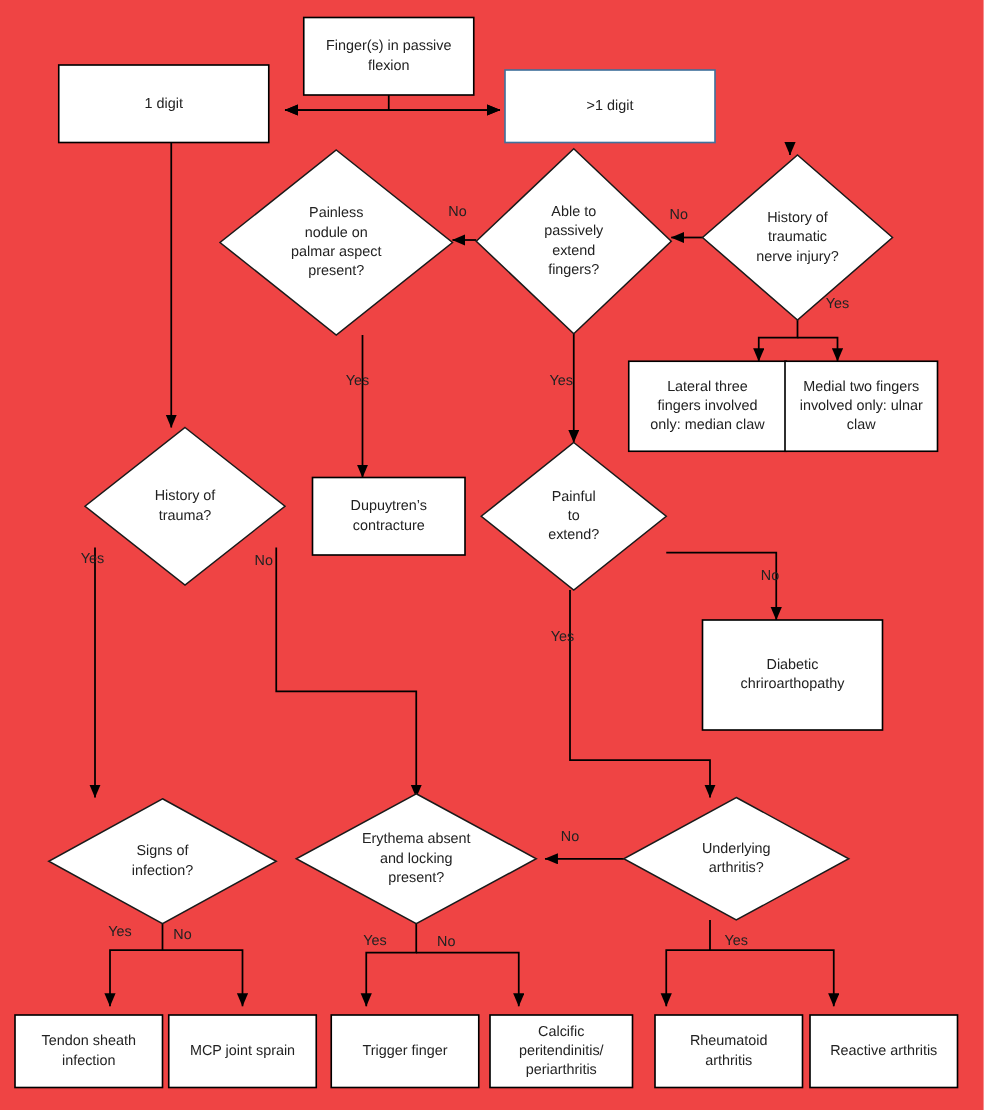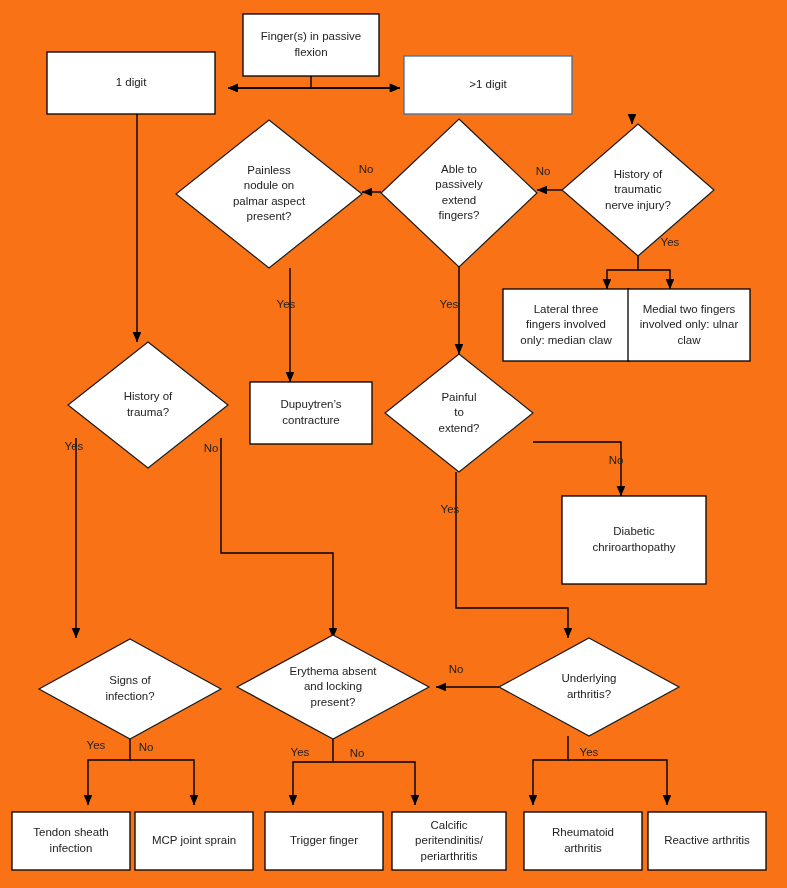--- a/index.html
+++ b/index.html
@@ -4,21 +4,21 @@
 <style>
   html, body {
     margin: 0;
     padding: 0;
     background: #ffffff;
   }
   #chart-root {
     position: relative;
     width: 787px;
     height: 888px;
-    background: #f97316;
+    background: #ef4444;
     font-family: "Liberation Sans", sans-serif;
     overflow: hidden;
     text-decoration: underline;
   }
   svg.flow {
     position: absolute;
     top: 0;
     left: 0;
     width: 787px;
     height: 888px;

